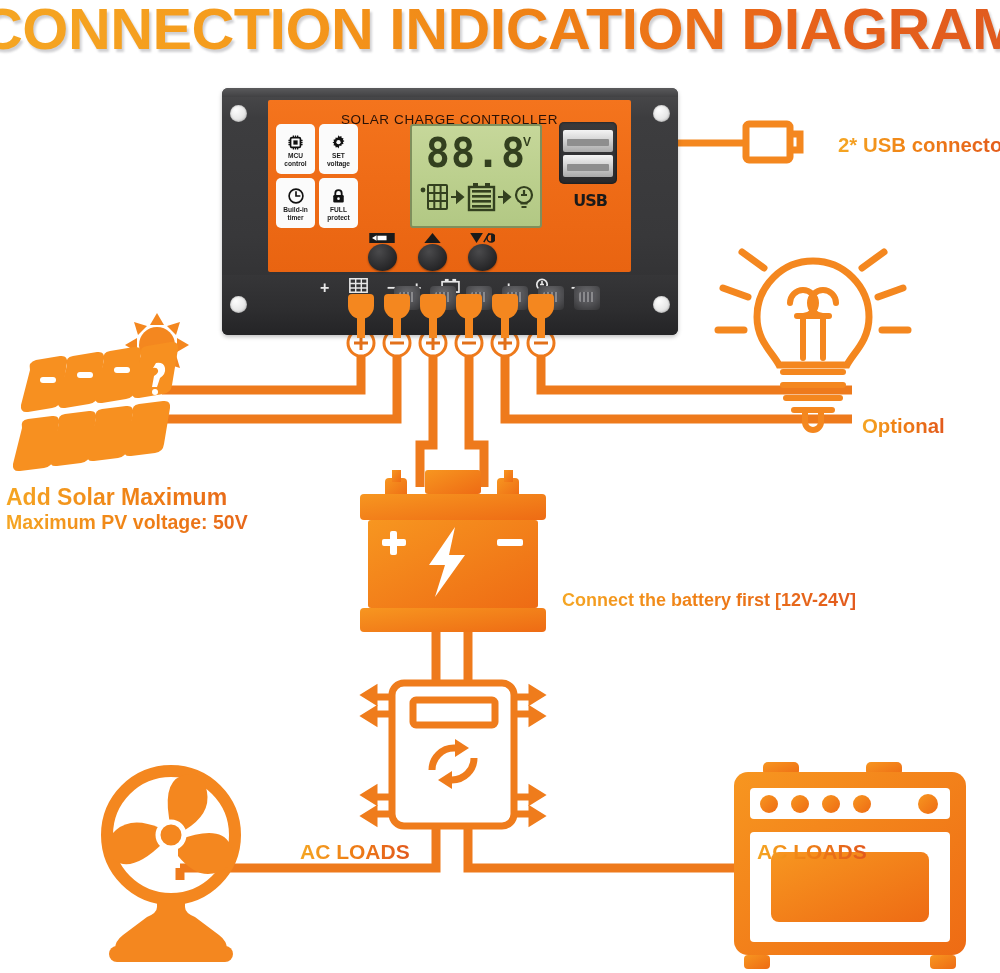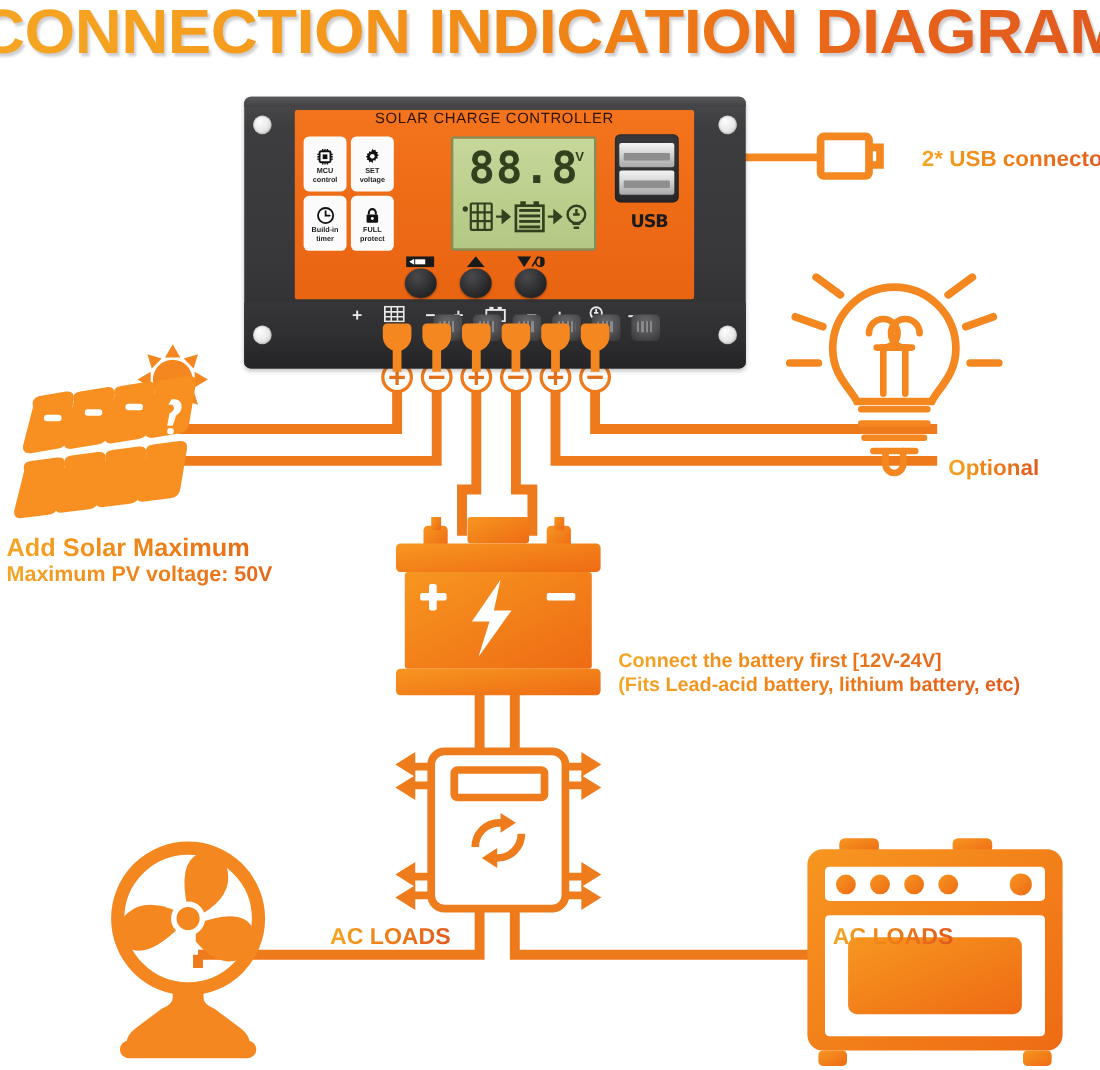--- a/index.html
+++ b/index.html
@@ -47,21 +47,21 @@
   .screw.tr { right:8px; top:17px; }
   .screw.bl { left:8px; bottom:22px; }
   .screw.br { right:8px; bottom:22px; }
 
   .panel {
     position:absolute; left:46px; top:12px; width:363px; height:172px;
     background:linear-gradient(180deg,#f4741d 0%, #ef6c17 45%, #e96411 100%);
     border-radius:2px;
   }
   .panel-title {
-    position:absolute; left:0; top:0; width:100%; text-align:center;
+    position:absolute; left:0; top:12px; width:100%; text-align:center;
     font-size:13.5px; letter-spacing:.6px; color:#2a1206; font-weight:400;
   }
 
   
   .badges { position:absolute; left:8px; top:24px; width:82px; height:104px;
     display:grid; grid-template-columns:1fr 1fr; grid-template-rows:1fr 1fr; gap:4px; }
   .badge {
     background:#fbfbfb; border-radius:5px; display:flex; flex-direction:column;
     align-items:center; justify-content:center; color:#1c1c1c; padding:2px 0 1px;
   }
@@ -589,19 +589,18 @@
 
   <div class="lbl grad-txt" id="optionalLabel">Optional</div>
 
   <div class="leftblock">
     <div class="grad-txt" id="solarHead">Add Solar Maximum</div>
     <div class="grad-txt spec">Maximum PV voltage: 50V</div>
   </div>
 
   <div class="battblock">
     <div class="grad-txt">Connect the battery first [12V-24V]</div>
-    <div class="grad-txt">(Fits Lead-acid battery, lithium battery, etc)</div>
   </div>
 
   <div class="lbl grad-txt" id="acLoadsLeft">AC LOADS</div>
   <div class="lbl grad-txt" id="acLoadsRight">AC LOADS</div>
 
 </div>
 
 </body></html>

